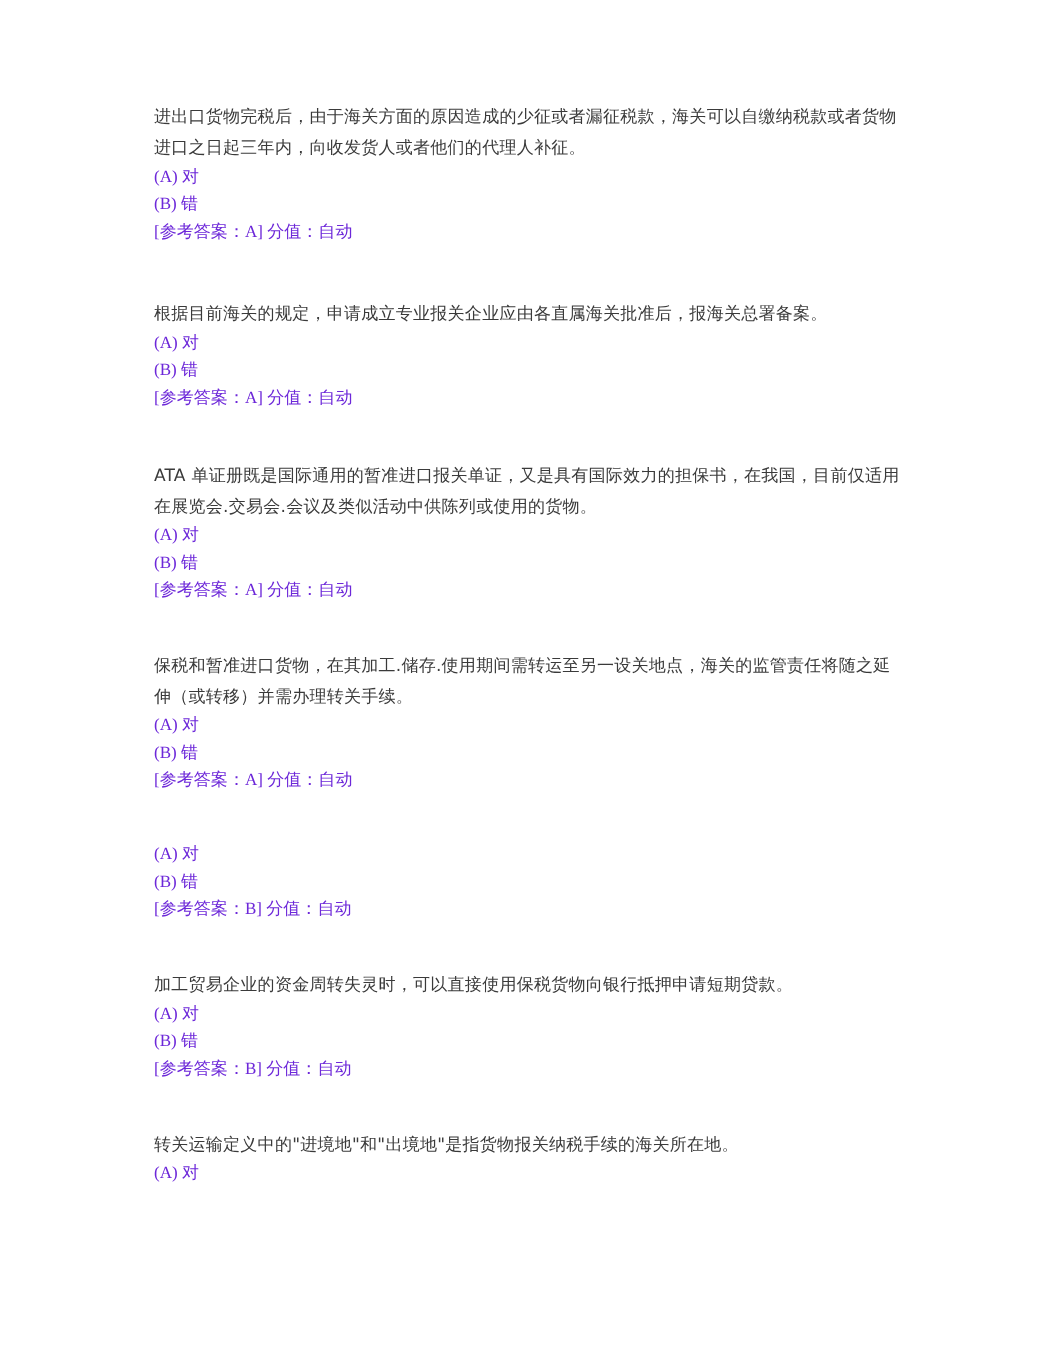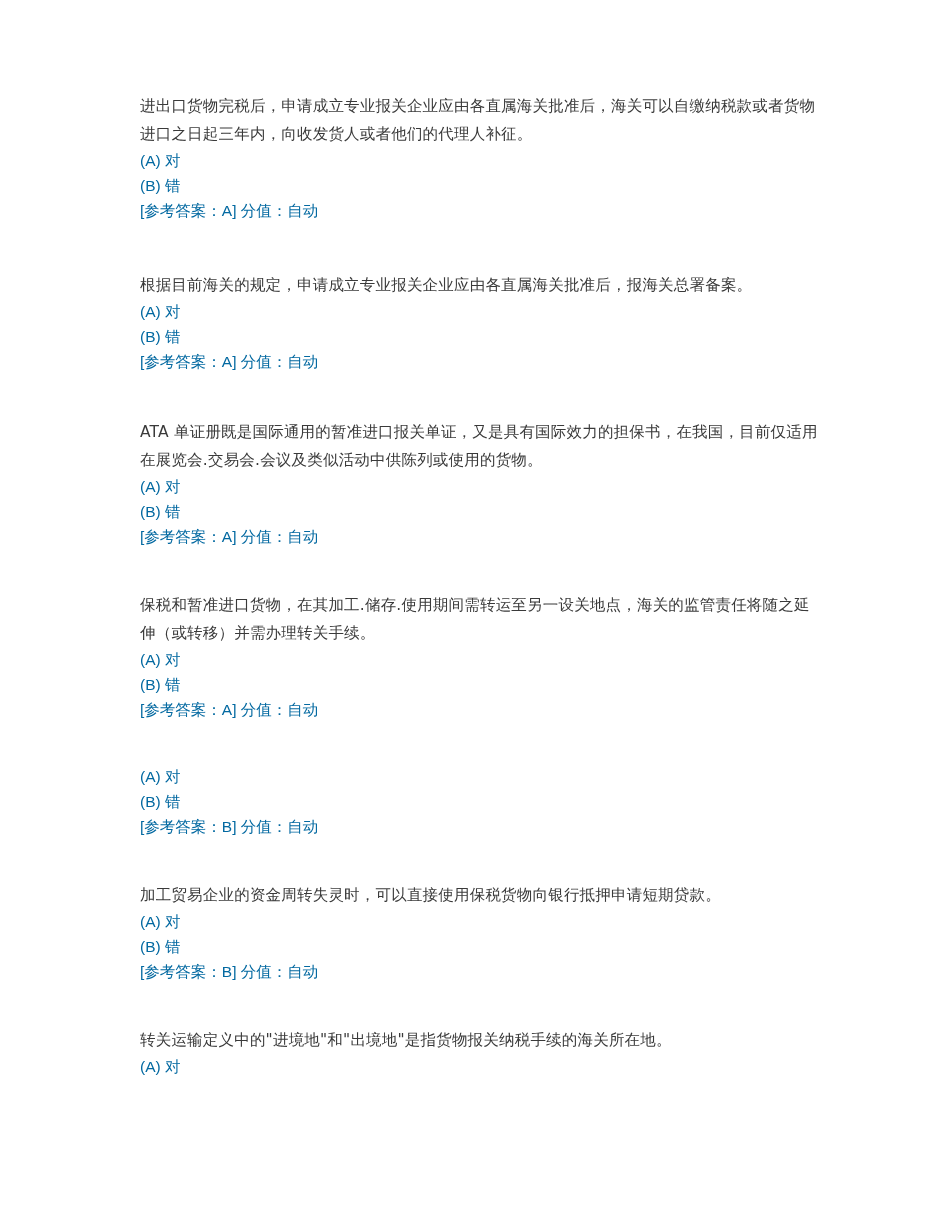--- a/index.html
+++ b/index.html
@@ -26,31 +26,31 @@
     }
     .q-text {
       font-size: 15.5px;
       line-height: 28px;
       color: #3a3a3a;
       letter-spacing: 0.2px;
     }
     .option, .answer {
       font-size: 15.5px;
       line-height: 25px;
-      color: #0369a1;
-      font-family: Liberation Sans, sans-serif;
+      color: #6d28d9;
+      font-family: Liberation Serif, serif;
     }
   </style>
 </head>
 <body>
 
 <div class="page">
 
   <div class="question" style="margin-bottom:44px;">
-    <div class="q-text">进出口货物完税后，申请成立专业报关企业应由各直属海关批准后，海关可以自缴纳税款或者货物进口之日起三年内，向收发货人或者他们的代理人补征。</div>
+    <div class="q-text">进出口货物完税后，由于海关方面的原因造成的少征或者漏征税款，海关可以自缴纳税款或者货物进口之日起三年内，向收发货人或者他们的代理人补征。</div>
     <div class="option">(A) 对</div>
     <div class="option">(B) 错</div>
     <div class="answer">[参考答案：A]  分值：自动</div>
   </div>
 
   <div class="question" style="margin-bottom:44px;margin-top:48px;">
     <div class="q-text">根据目前海关的规定，申请成立专业报关企业应由各直属海关批准后，报海关总署备案。</div>
     <div class="option">(A) 对</div>
     <div class="option">(B) 错</div>
     <div class="answer">[参考答案：A]  分值：自动</div>

